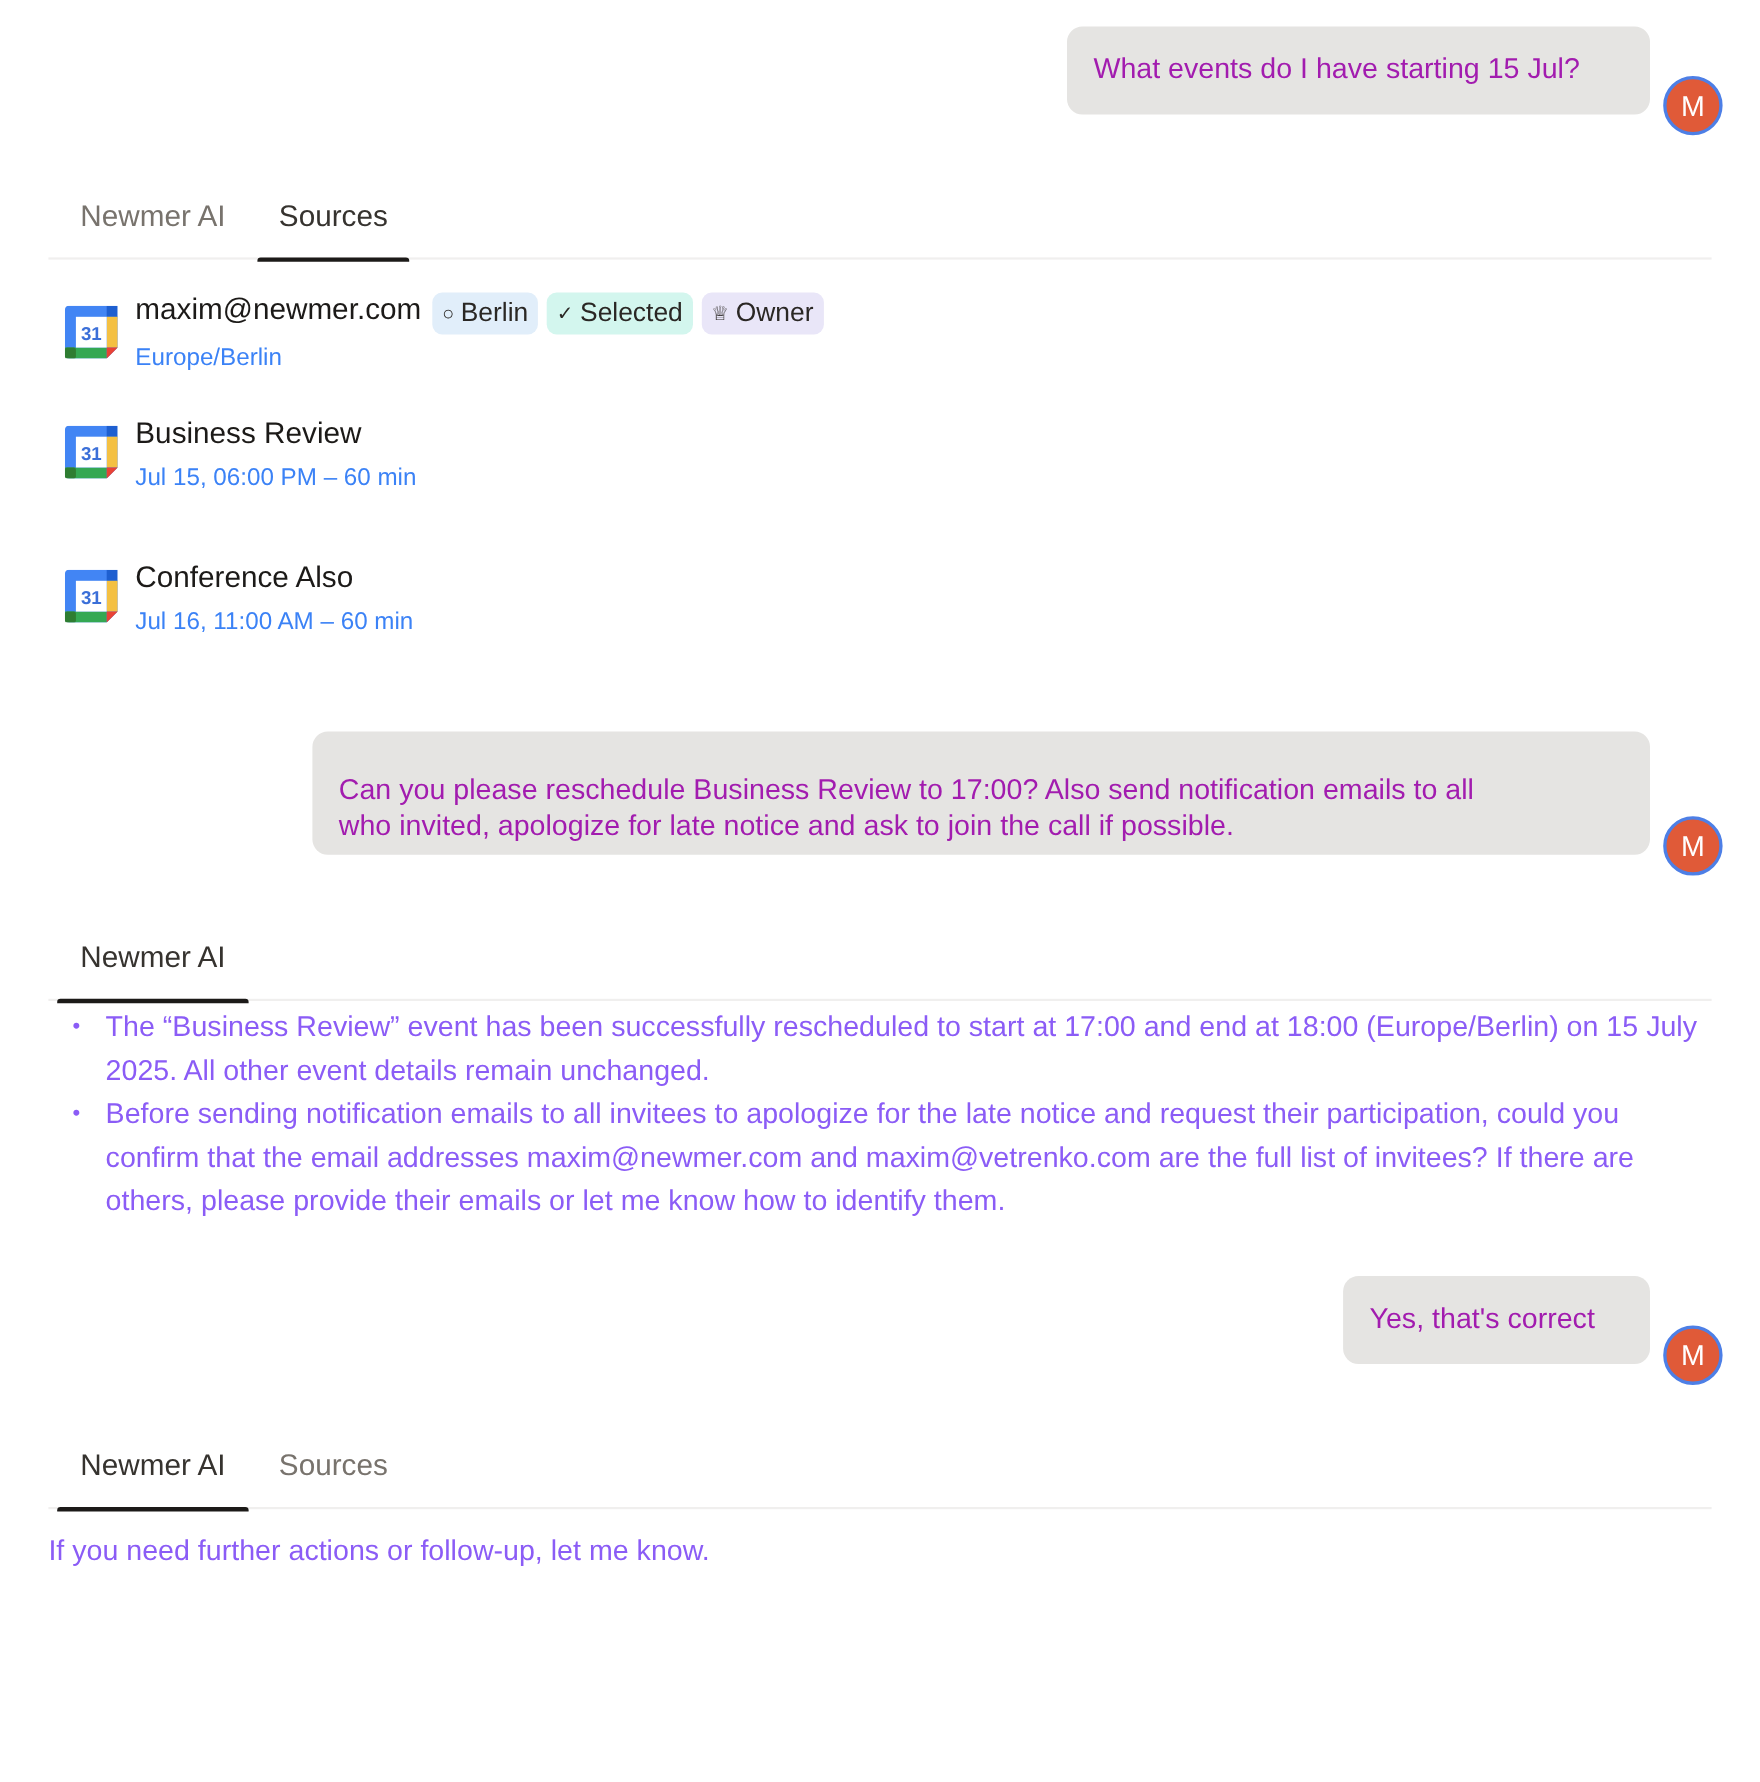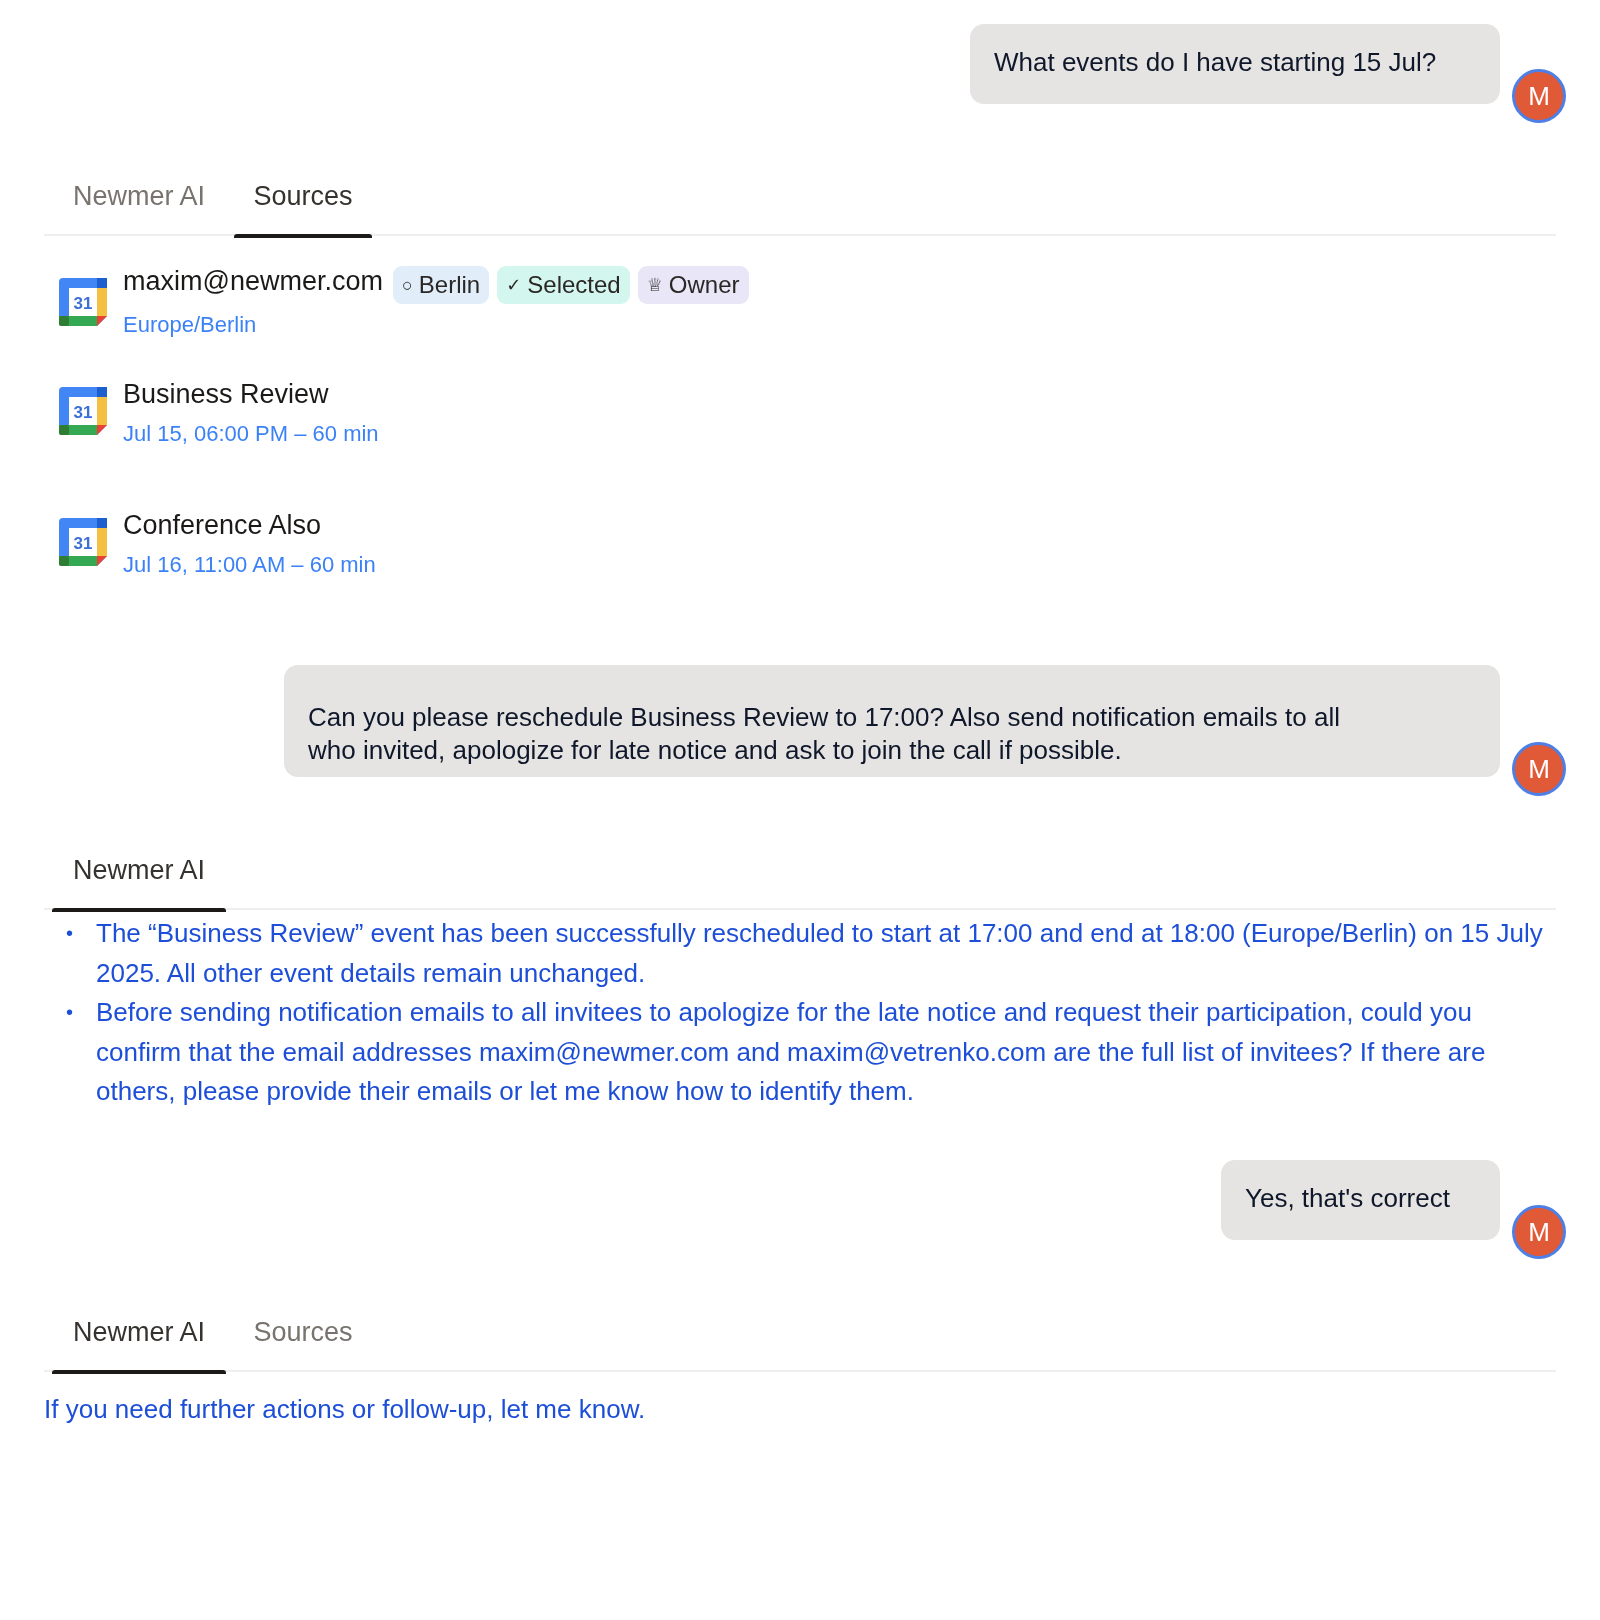--- a/index.html
+++ b/index.html
@@ -1,20 +1,20 @@
 <!DOCTYPE html>
 <html><head>
 <meta charset="utf-8">
 <style>
   * { box-sizing: border-box; margin: 0; padding: 0; }
   html, body { width: 1600px; height: 1620px; background: #ffffff; overflow: hidden; }
   body { font-family: "Liberation Sans", "DejaVu Sans", sans-serif; color: #1f1d1b; position: relative; }
   .bubble {
     position: absolute; background: #e5e4e2; border-radius: 14px;
-    font-size: 26px; line-height: 33px; color: #0f172a;
+    font-size: 26px; line-height: 33px; color: #a21caf;
     padding: 22px 24px;
   }
   .avatar {
     position: absolute; width: 54px; height: 54px; border-radius: 50%;
     background: #e05a38; border: 3px solid #4d7fe6;
     color: #fff; font-size: 26px; display: flex; align-items: center; justify-content: center;
   }
 
   .tabs { position: absolute; left: 44px; right: 44px; height: 80px; border-bottom: 2px solid #f0efee; }
   .tab {
@@ -36,21 +36,21 @@
 
   .badge {
     display: inline-flex; align-items: center; height: 38px; padding: 0 9px;
     border-radius: 9px; font-size: 24px; color: #2a2724; margin-left: 8px;
   }
   .badge .bi { font-size: 18px; margin-right: 6px; }
   .badge.primary { background: #e1eefa; margin-left: 10px; }
   .badge.selected { background: #d3f6ee; }
   .badge.owner { background: #e9e6f8; }
 
-  .answer { position: absolute; font-size: 26px; line-height: 39.5px; color: #1d4ed8; }
+  .answer { position: absolute; font-size: 26px; line-height: 39.5px; color: #8b5cf6; }
   .answer ul { list-style: none; }
   .answer li { position: relative; padding-left: 52px; }
   .answer li::before { content: "•"; position: absolute; left: 22px; top: 0; font-size: 20px; }
   .answer p { margin-bottom: 26px; }
 </style>
 </head>
 <body>
 
 <div>
   <div class="bubble" style="left:970px; top:24px; width:530px; height:80px; padding:22px 24px;">What events do I have starting 15 Jul?</div>

